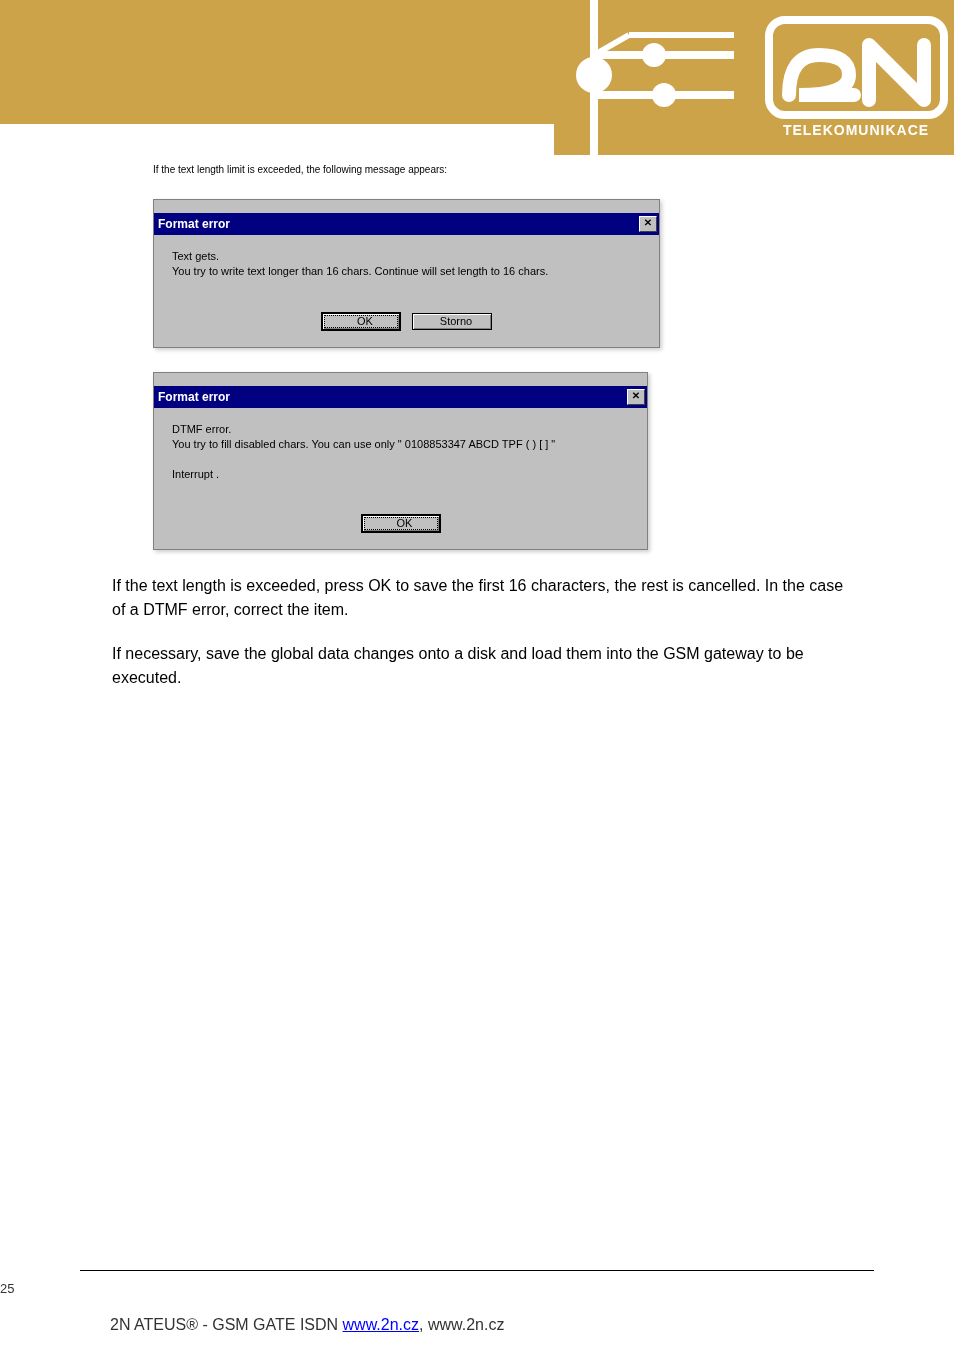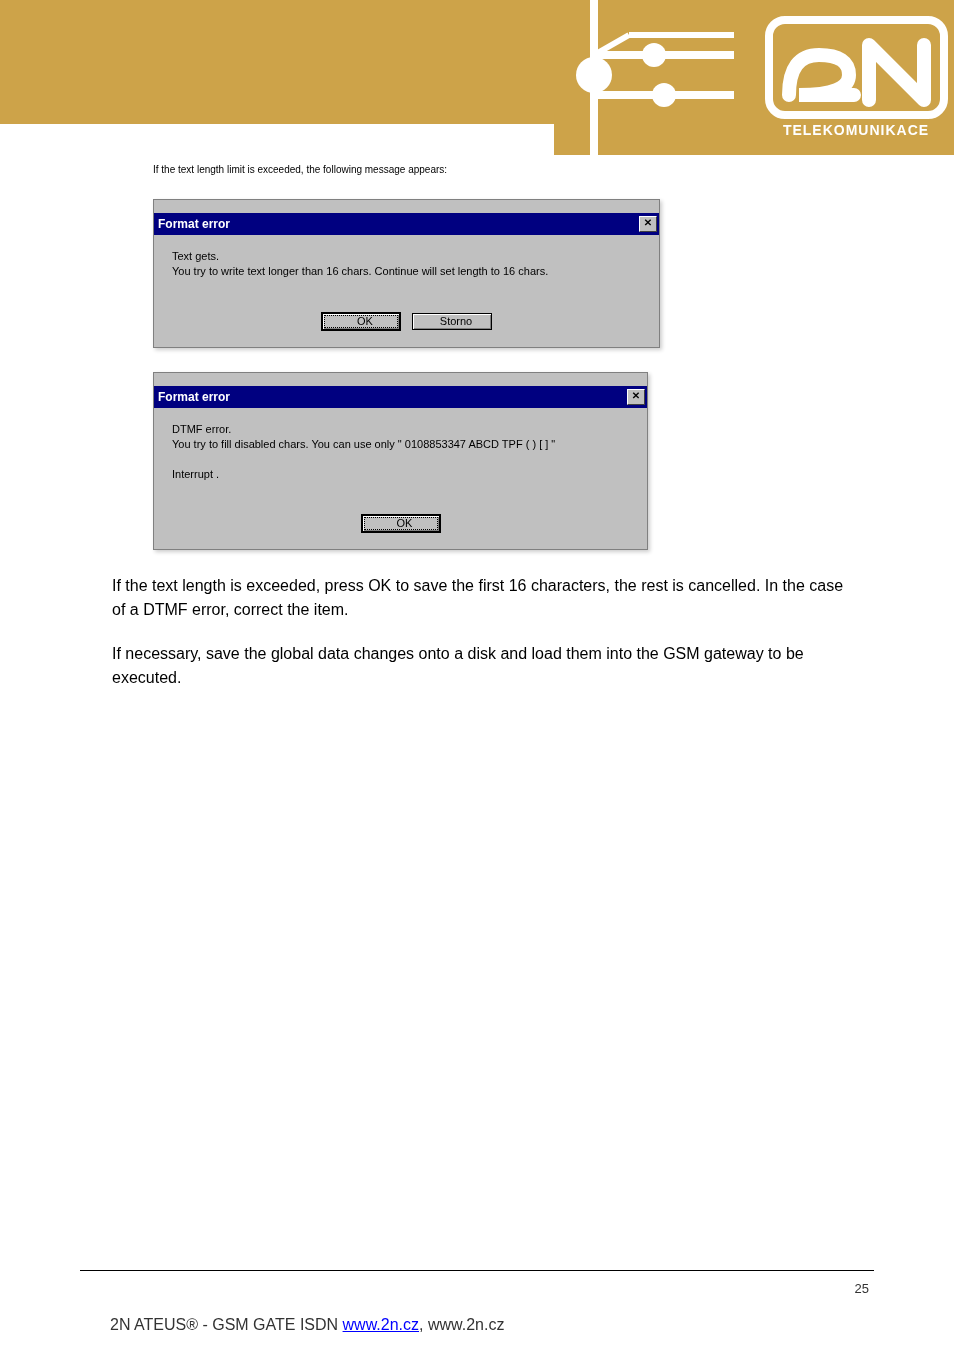--- a/index.html
+++ b/index.html
@@ -127,21 +127,20 @@
     left: 0;
     width: 954px;
     font-size: 12px;
     color: #333;
   }
   .footer-line {
     border-top: 1px solid #000;
     margin: 0 80px 10px 80px;
   }
   .footer-right {
-    text-align: right;
     margin-right: 85px;
     margin-bottom: 20px;
     font-size: 13px;
   }
   .footer-left {
     margin-left: 110px;
     font-size: 16px;
   }
   .footer-left .link {
     color: #0000ff;

